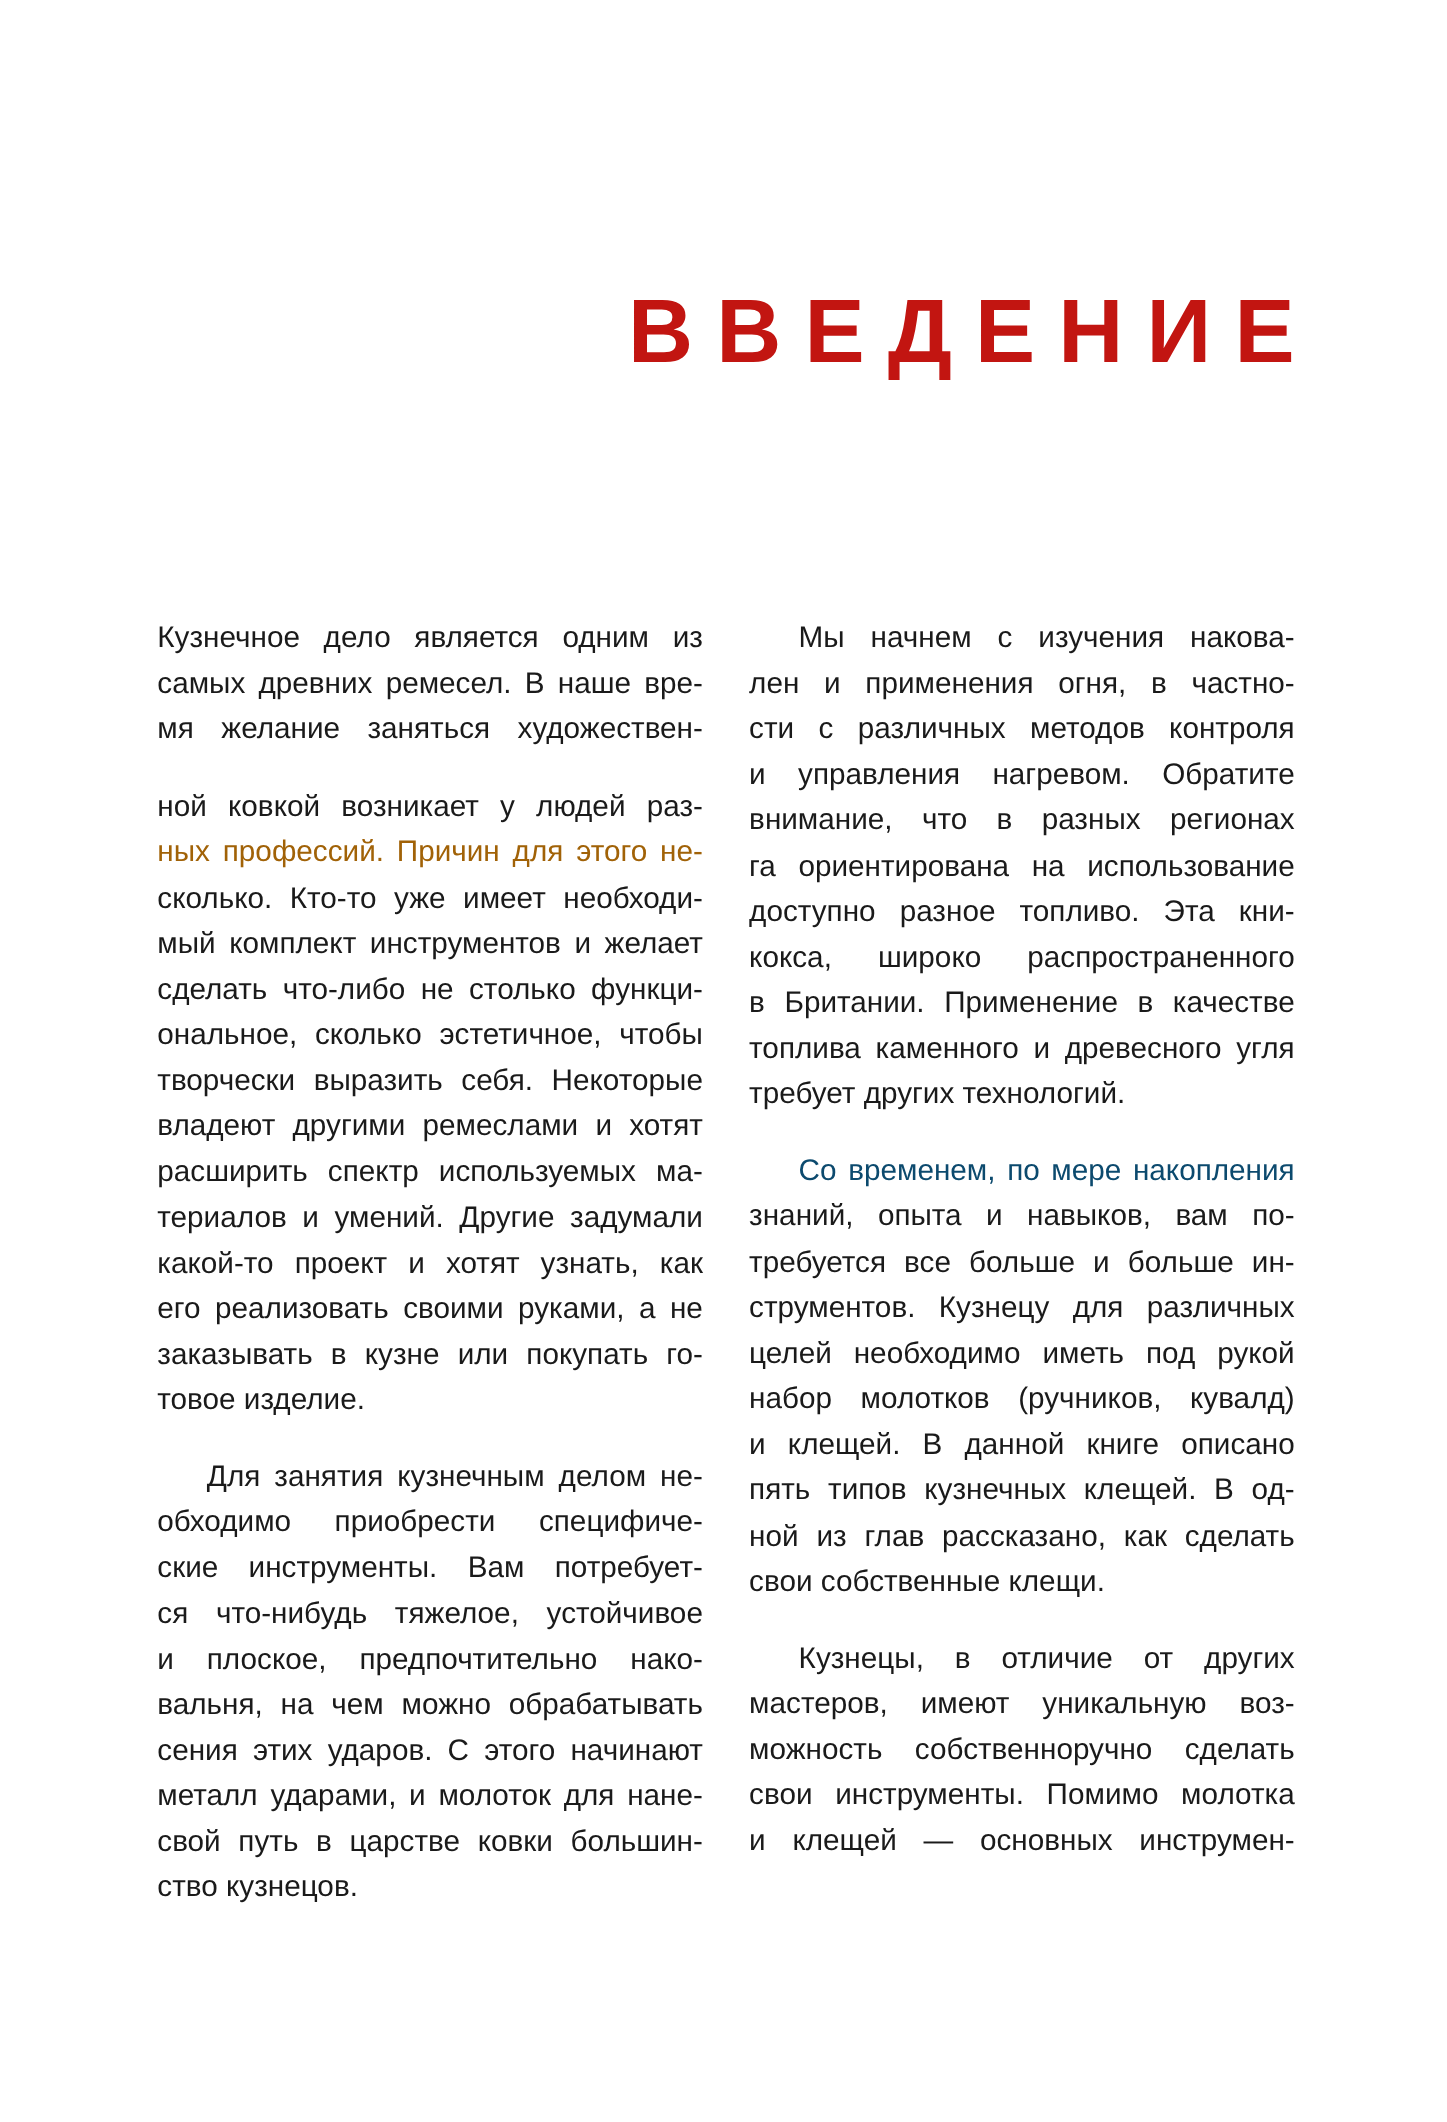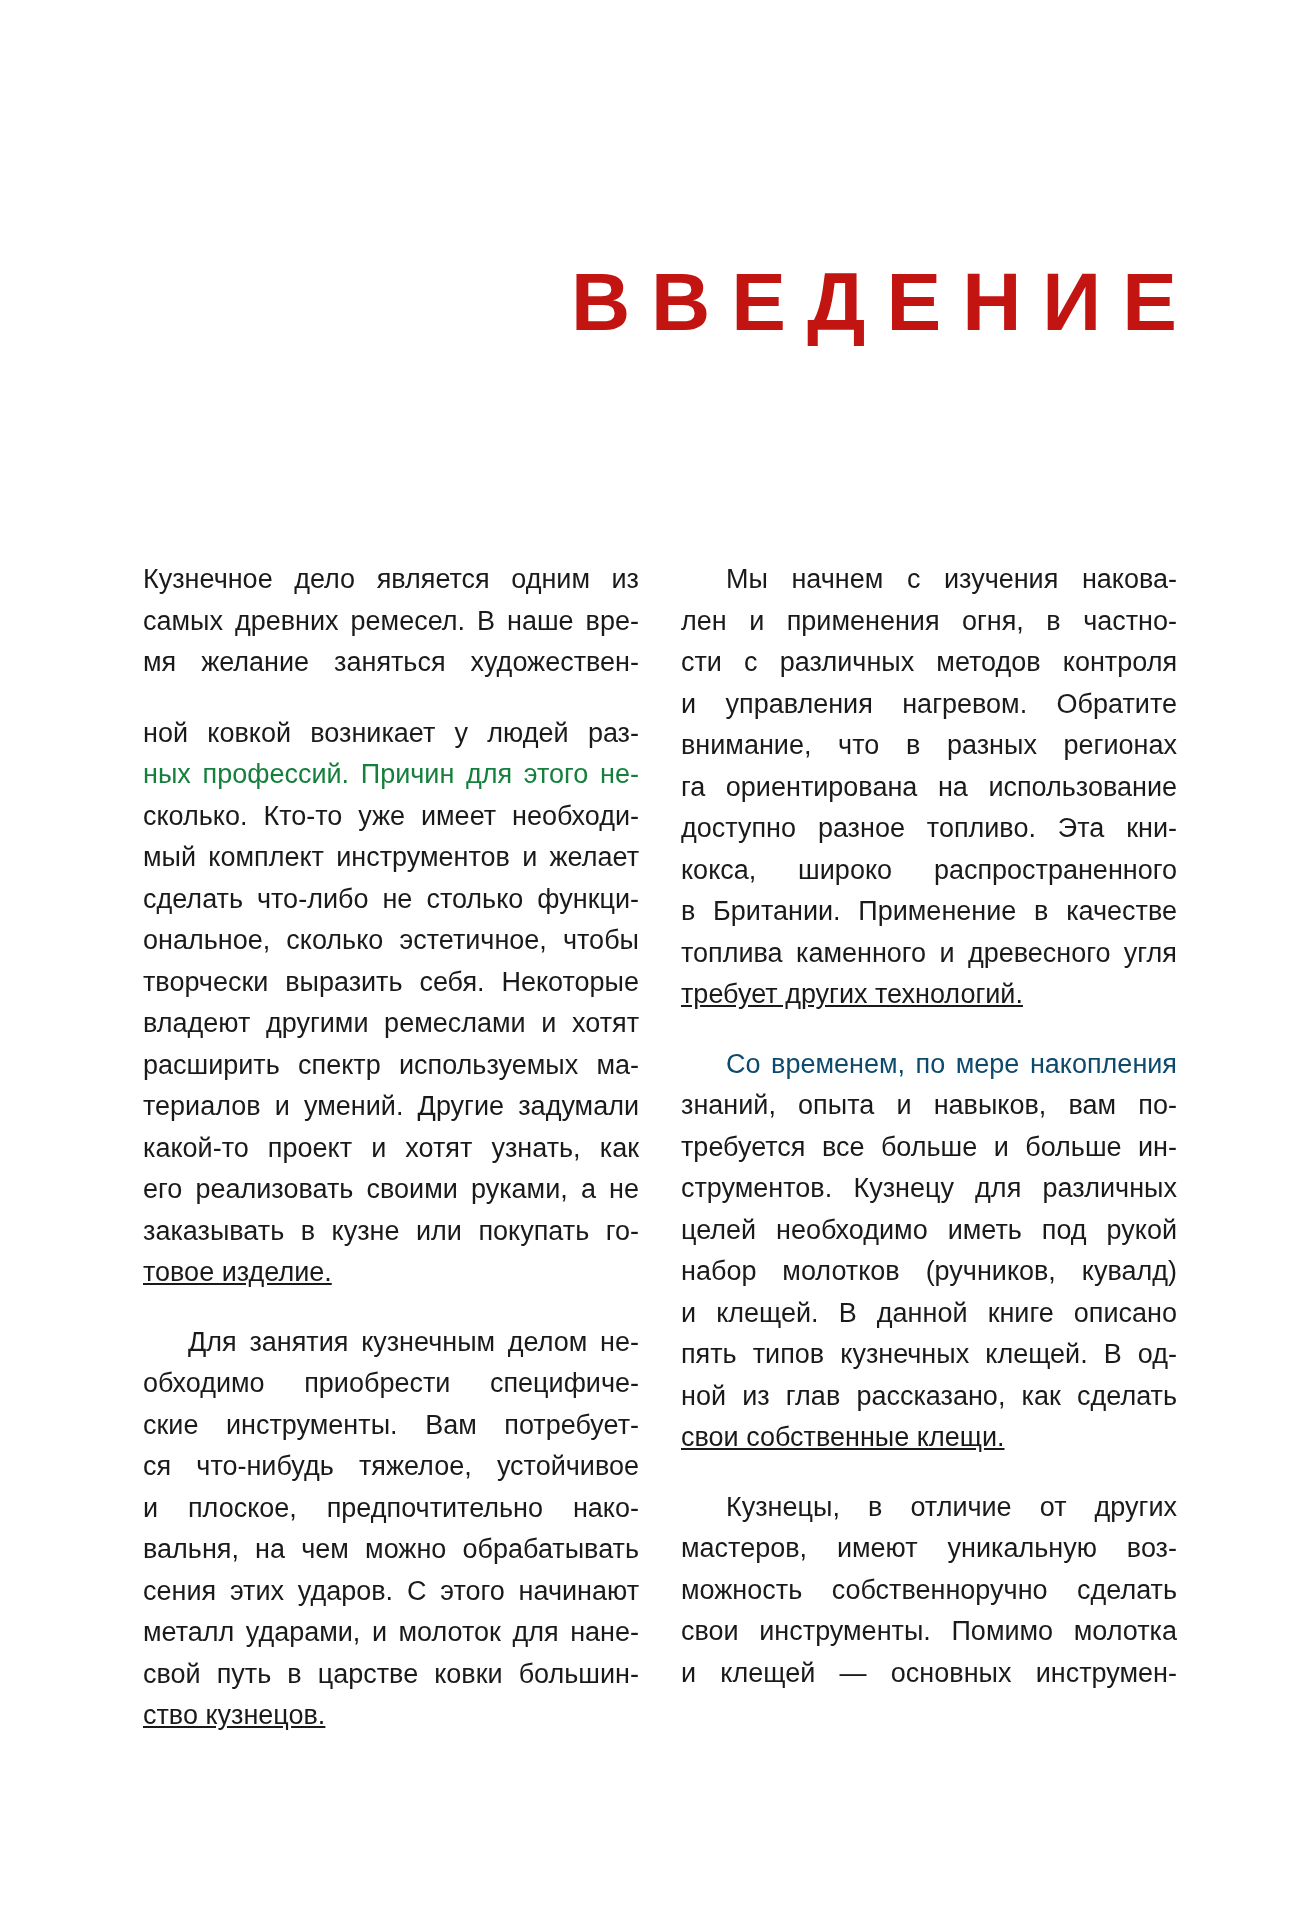--- a/index.html
+++ b/index.html
@@ -52,41 +52,40 @@
   .line {
     font-size: 27px;
     line-height: 41.5px;
     color: #1a1a1a;
     text-align: justify;
     text-align-last: justify;
     white-space: normal;
   }
   .line.last {
     text-align-last: left;
-    text-decoration: underline;
   }
   .paragraph.indent .line.first {
     text-indent: 45px;
   }
 </style>
 </head>
 <body>
 
 <div class="page">
   <h1 class="chapter-title" style="color: rgb(194, 21, 17);">
     <span class="inner">ВВЕДЕНИЕ</span>
   </h1>
   <div class="columns">
     <div class="column">
         <div class="paragraph">
           <div class="line first" style="color: rgb(26, 26, 26);">Кузнечное дело является одним из</div>
           <div class="line" style="color: rgb(26, 26, 26);">самых древних ремесел. В наше вре-</div>
           <div class="line" style="color: rgb(26, 26, 26);">мя желание заняться художествен-</div>
           <div class="line" style="color: rgb(26, 26, 26); margin-top: 29px;">ной ковкой возникает у людей раз-</div>
-          <div class="line" style="color: #15803d;">ных профессий. Причин для этого не-</div>
+          <div class="line" style="color: #a16207;">ных профессий. Причин для этого не-</div>
           <div class="line" style="color: rgb(26, 26, 26);">сколько. Кто-то уже имеет необходи-</div>
           <div class="line" style="color: rgb(26, 26, 26);">мый комплект инструментов и желает</div>
           <div class="line" style="color: rgb(26, 26, 26);">сделать что-либо не столько функци-</div>
           <div class="line" style="color: rgb(26, 26, 26);">ональное, сколько эстетичное, чтобы</div>
           <div class="line" style="color: rgb(26, 26, 26);">творчески выразить себя. Некоторые</div>
           <div class="line" style="color: rgb(26, 26, 26);">владеют другими ремеслами и хотят</div>
           <div class="line" style="color: rgb(26, 26, 26);">расширить спектр используемых ма-</div>
           <div class="line" style="color: rgb(26, 26, 26);">териалов и умений. Другие задумали</div>
           <div class="line" style="color: rgb(26, 26, 26);">какой-то проект и хотят узнать, как</div>
           <div class="line" style="color: rgb(26, 26, 26);">его реализовать своими руками, а не</div>

